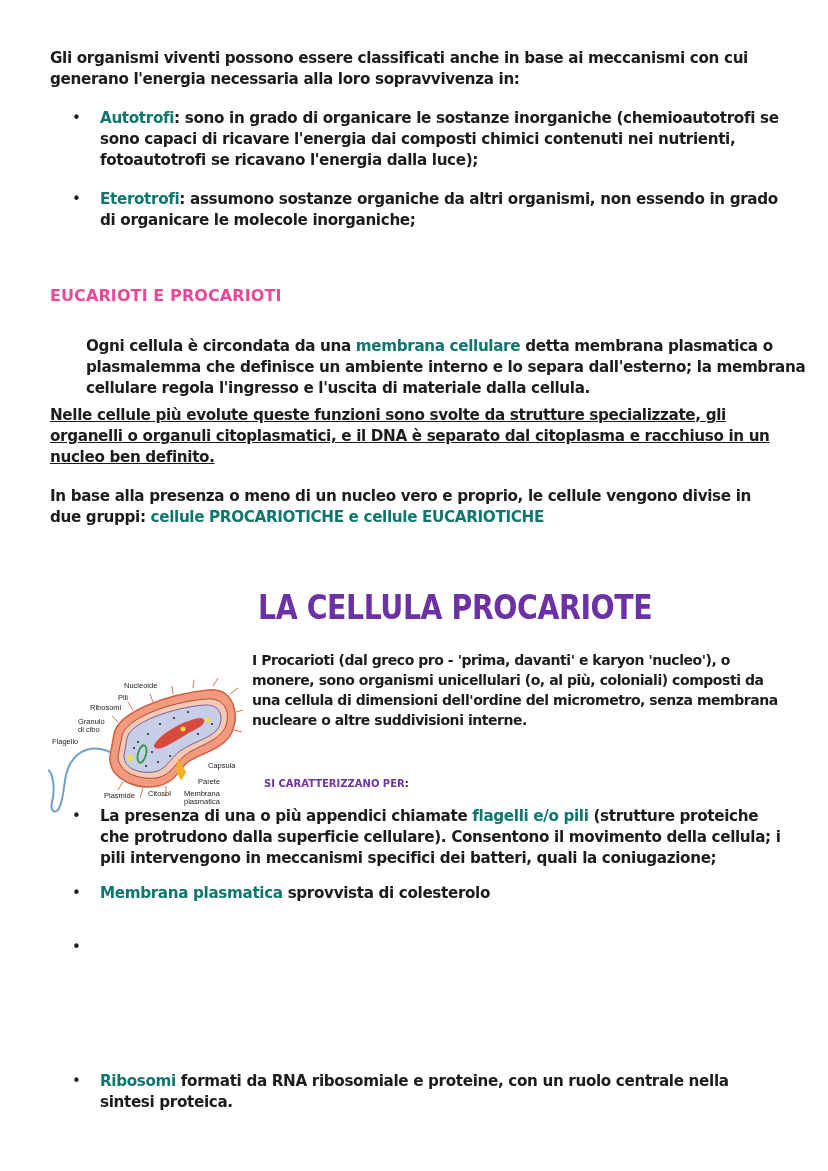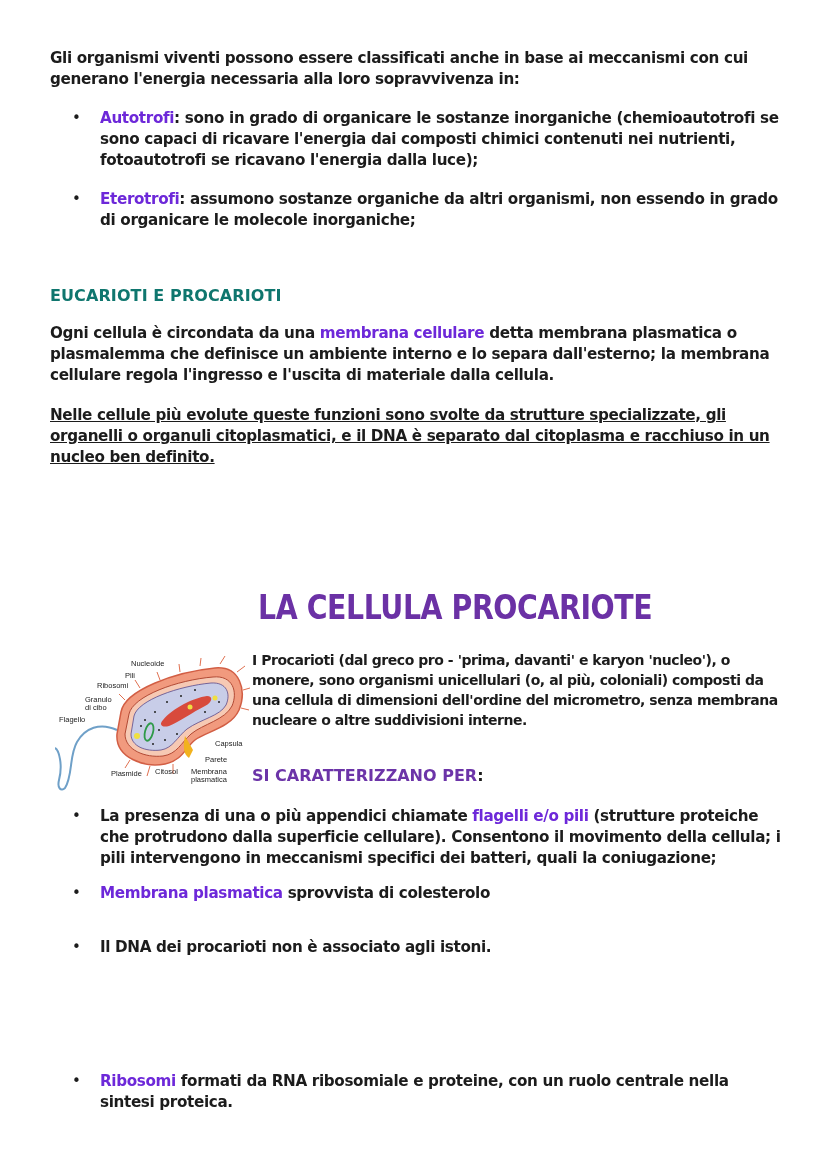--- a/index.html
+++ b/index.html
@@ -6,49 +6,49 @@
     body {
       width: 828px; height: 1171px; position: relative; overflow: hidden;
       font-family: "DejaVu Sans", sans-serif; color: #1c1c1c;
     }
     .page { position: absolute; left: 0; top: 0; width: 828px; height: 1078px; }
     .p {
       position: absolute; left: 50px; width: 730px;
       font-size: 15.2px; line-height: 21px; letter-spacing: -0.35px;
       margin: 0; font-weight: 600;
     }
-    .hl { color: #6d28d9; font-weight: 700; text-align: right; }
+    .hl { color: #0f766e; font-weight: 700; text-align: right; }
     .sec {
       position: absolute; left: 50px; font-size: 16px; font-weight: 700;
-      color: #0f766e; letter-spacing: 0.1px; margin: 0;
+      color: #ec4899; letter-spacing: 0.1px; margin: 0;
     }
     .bullet-row { position: absolute; left: 72px; width: 710px; display: flex; }
     .dot {
       flex: 0 0 28px; font-size: 15px; line-height: 21px; color: #1c1c1c;
     }
     .btext {
       flex: 1; font-size: 15.2px; line-height: 21px; letter-spacing: -0.35px; font-weight: 600;
     }
     .title {
       position: absolute; left: 258px; top: 588px; margin: 0;
       font-family: "DejaVu Sans", sans-serif; font-weight: 700;
       font-size: 33px; letter-spacing: -0.5px; color: #6b31a5;
       transform: scaleX(0.86); transform-origin: left center;
     }
-    .figure { position: absolute; left: 48px; top: 650px; width: 195px; height: 142px; margin-left: 7px; }
+    .figure { position: absolute; left: 48px; top: 672px; width: 195px; height: 142px; }
     .fig-label {
       font-family: "Liberation Sans", sans-serif; font-size: 7.5px; fill: #222;
     }
     .intro {
       position: absolute; left: 252px; top: 650px; width: 535px;
       font-size: 14px; line-height: 20px; letter-spacing: -0.45px; font-weight: 600; margin: 0;
     }
     .sub {
-      position: absolute; left: 252px; top: 766px; margin: 0;
-      font-size: 16px; font-weight: 700; color: #6c34a8;
+      position: absolute; left: 252px; top: 766px; margin: 12px;
+      font-size: 10px; font-weight: 700; color: #6c34a8;
     }
     .sub .colon { color: #1c1c1c; }
   </style>
 </head>
 <body>
 
 <div class="page">
 
   <p class="p" style="top:48px;">Gli organismi viventi possono essere classificati anche in base ai meccanismi con cui generano l'energia necessaria alla loro sopravvivenza in:</p>
 
@@ -61,26 +61,29 @@
 
   <div class="bullet-row" style="top:189px;">
     <span class="dot">•</span>
     <div class="btext">
       <span class="hl">Eterotrofi</span><span>: assumono sostanze organiche da altri organismi, non essendo in grado di organicare le molecole inorganiche;</span>
     </div>
   </div>
 
   <h2 class="sec" style="top:286px;">EUCARIOTI E PROCARIOTI</h2>
 
-  <p class="p" style="top:323px;">
+  <p class="p" style="top:336px;margin-left:36px;">
     <span>Ogni cellula è circondata da una </span><span class="hl">membrana cellulare</span><span> detta membrana plasmatica o plasmalemma che definisce un ambiente interno e lo separa dall'esterno; la membrana cellulare regola l'ingresso e l'uscita di materiale dalla cellula.</span>
   </p>
 
   <p class="p" style="top:405px;text-decoration:underline;">Nelle cellule più evolute queste funzioni sono svolte da strutture specializzate, gli organelli o organuli citoplasmatici, e il DNA è separato dal citoplasma e racchiuso in un nucleo ben definito.</p>
 
+  <p class="p" style="top:486px;">
+    <span>In base alla presenza o meno di un nucleo vero e proprio, le cellule vengono divise in due gruppi: </span><span class="hl">cellule PROCARIOTICHE e cellule EUCARIOTICHE</span>
+  </p>
 
   <h1 class="title">LA CELLULA PROCARIOTE</h1>
 
   <div class="figure">
     <svg width="195" height="142" viewBox="0 0 195 142" xmlns="http://www.w3.org/2000/svg">
 
       <path d="M62 80 C45 72, 30 78, 22 92 C14 106, 18 125, 10 138 C6 142, 2 138, 4 130 C8 115, 4 100, 0 98" fill="none" stroke="#6fa0c8" stroke-width="2"></path>
 
       <g stroke="#e07050" stroke-width="1">
         <line x1="70" y1="50" x2="64" y2="44"></line>
@@ -159,21 +162,20 @@
   <div class="bullet-row" style="top:883px;">
     <span class="dot">•</span>
     <div class="btext">
       <span class="hl">Membrana plasmatica</span><span> sprovvista di colesterolo</span>
     </div>
   </div>
 
   <div class="bullet-row" style="top:937px;">
     <span class="dot">•</span>
     <div class="btext">
-      <div>Il DNA dei procarioti non è associato agli istoni.</div>
     </div>
   </div>
 
   <div class="bullet-row" style="top:1071px;">
     <span class="dot">•</span>
     <div class="btext">
       <span class="hl">Ribosomi</span><span> formati da RNA ribosomiale e proteine, con un ruolo centrale nella sintesi proteica.</span>
     </div>
   </div>
 

